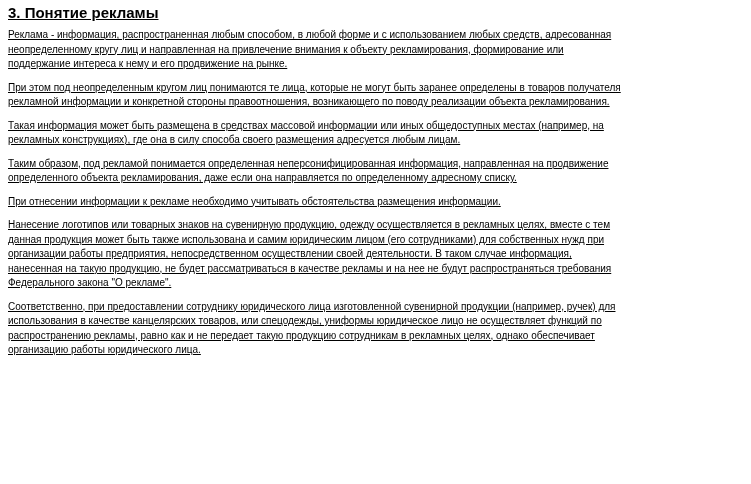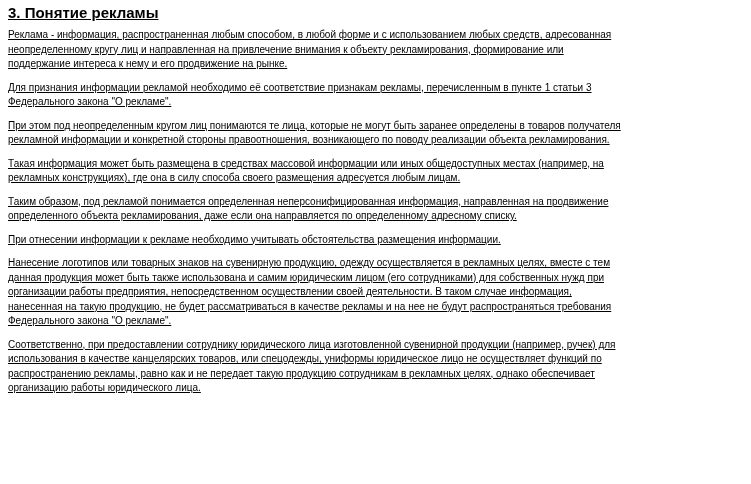--- a/index.html
+++ b/index.html
@@ -30,21 +30,20 @@
     margin: 0 0 9px 0;
     color: #000000;
   }
 </style>
 </head>
 <body>
 
 <div class="page">
   <h1 class="heading">3. Понятие рекламы</h1>
   <p class="para">Реклама - информация, распространенная любым способом, в любой форме и с использованием любых средств, адресованная неопределенному кругу лиц и направленная на привлечение внимания к объекту рекламирования, формирование или поддержание интереса к нему и его продвижение на рынке.</p>
-  <p class="para">Для признания информации рекламой необходимо её соответствие признакам рекламы, перечисленным в пункте 1 статьи 3 Федерального закона "О рекламе".</p>
   <p class="para">При этом под неопределенным кругом лиц понимаются те лица, которые не могут быть заранее определены в товаров получателя рекламной информации и конкретной стороны правоотношения, возникающего по поводу реализации объекта рекламирования.</p>
   <p class="para">Такая информация может быть размещена в средствах массовой информации или иных общедоступных местах (например, на рекламных конструкциях), где она в силу способа своего размещения адресуется любым лицам.</p>
   <p class="para">Таким образом, под рекламой понимается определенная неперсонифицированная информация, направленная на продвижение определенного объекта рекламирования, даже если она направляется по определенному адресному списку.</p>
   <p class="para">При отнесении информации к рекламе необходимо учитывать обстоятельства размещения информации.</p>
   <p class="para">Нанесение логотипов или товарных знаков на сувенирную продукцию, одежду осуществляется в рекламных целях, вместе с тем данная продукция может быть также использована и самим юридическим лицом (его сотрудниками) для собственных нужд при организации работы предприятия, непосредственном осуществлении своей деятельности. В таком случае информация, нанесенная на такую продукцию, не будет рассматриваться в качестве рекламы и на нее не будут распространяться требования Федерального закона "О рекламе".</p>
   <p class="para">Соответственно, при предоставлении сотруднику юридического лица изготовленной сувенирной продукции (например, ручек) для использования в качестве канцелярских товаров, или спецодежды, униформы юридическое лицо не осуществляет функций по распространению рекламы, равно как и не передает такую продукцию сотрудникам в рекламных целях, однако обеспечивает организацию работы юридического лица.</p>
 
 </div>
 
 </body></html>

